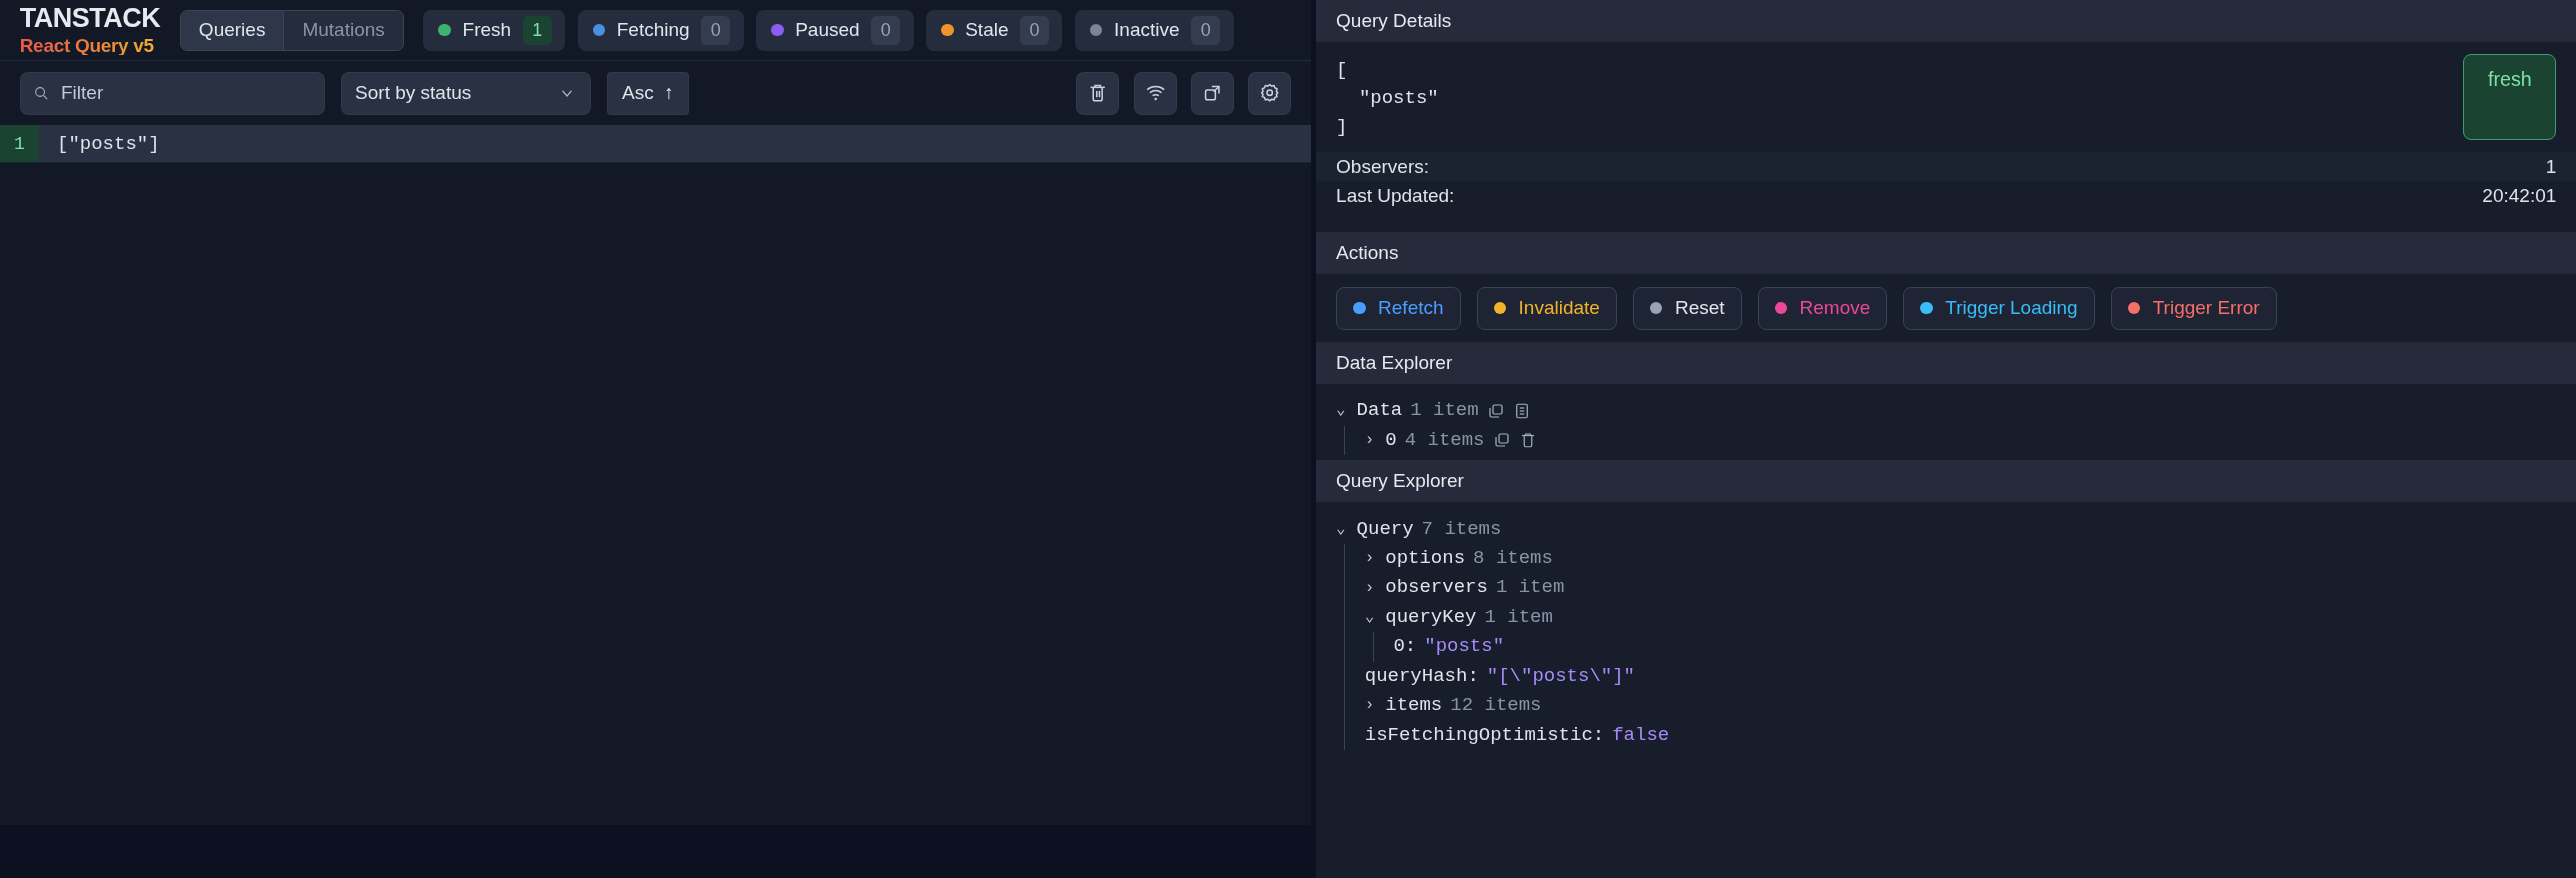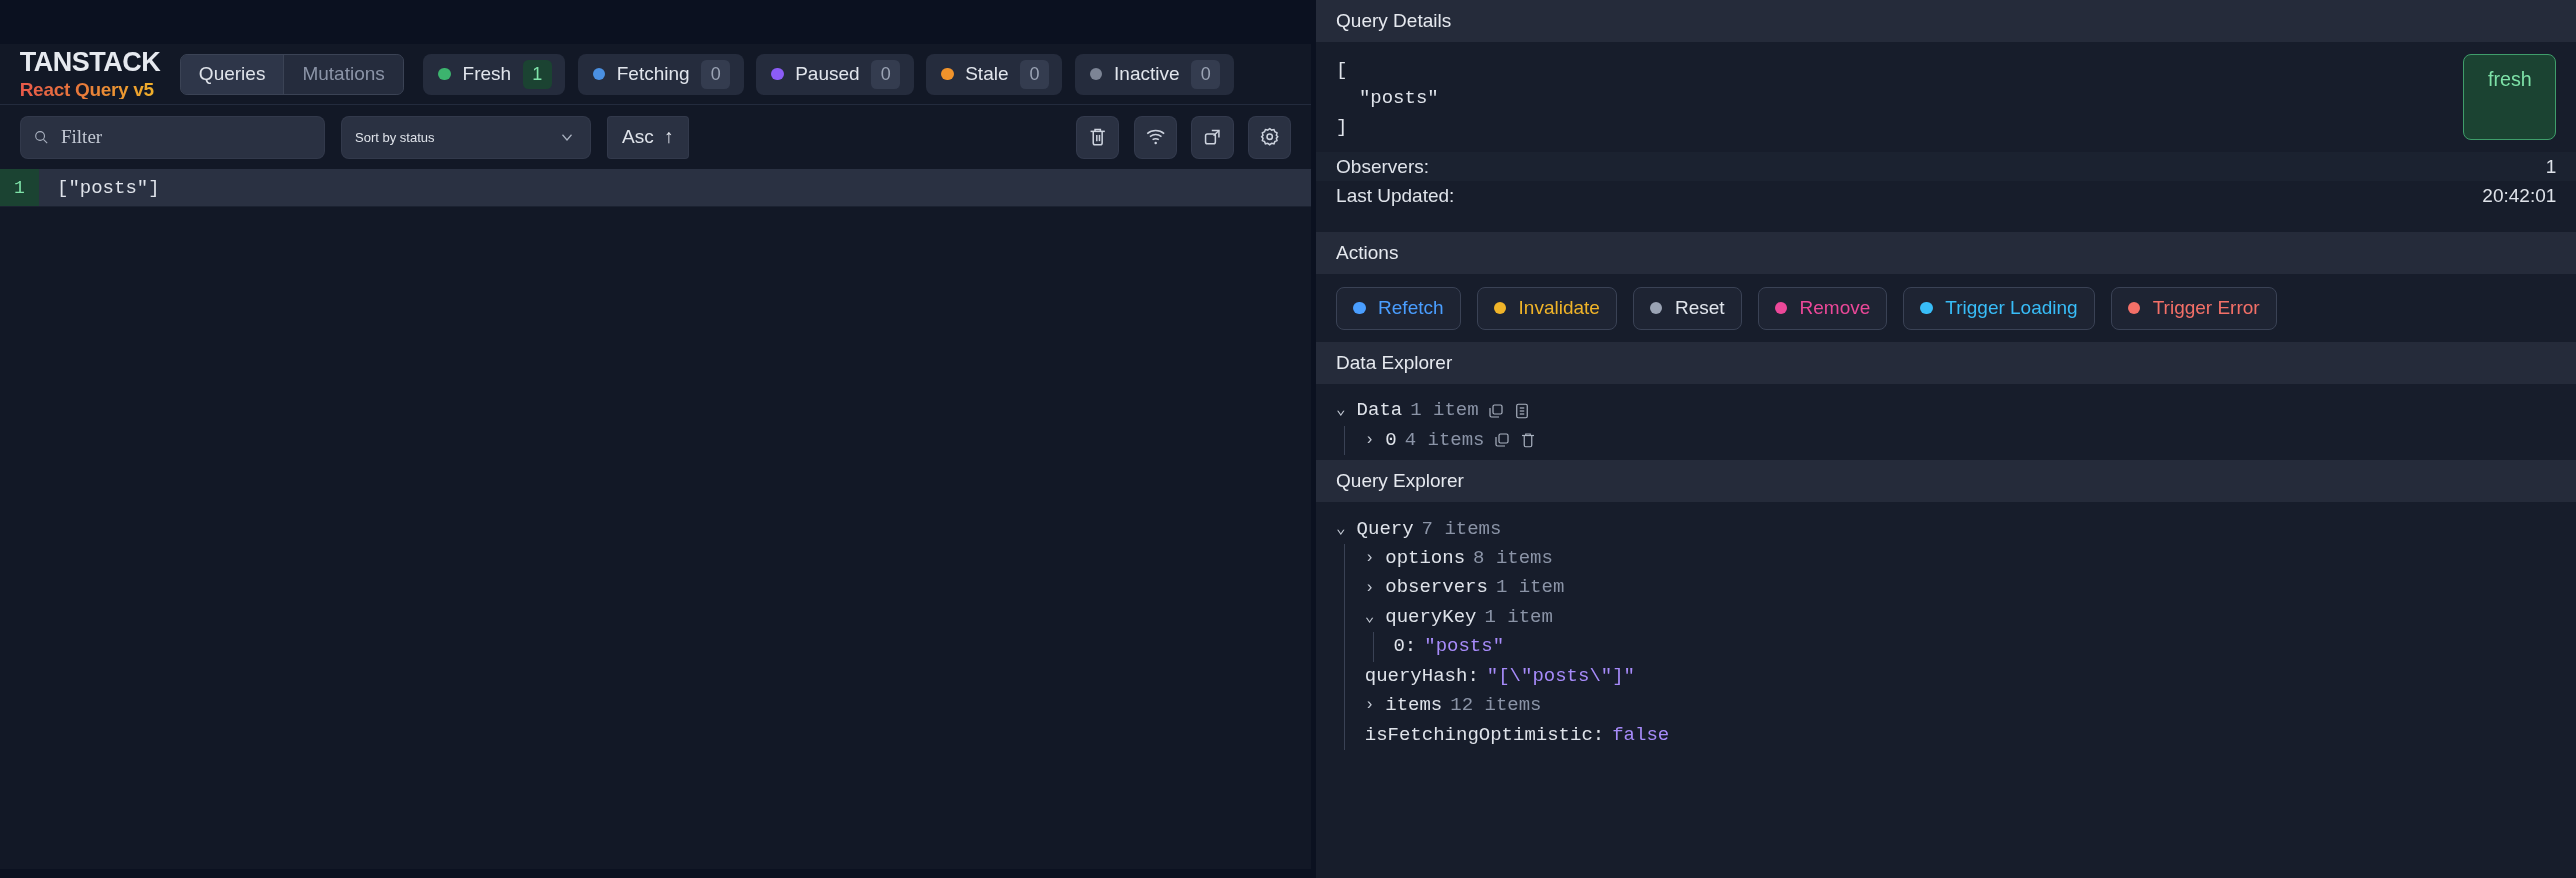--- a/index.html
+++ b/index.html
@@ -10,21 +10,20 @@
     overflow: hidden;
   }
   .app { display: flex; width: 2576px; height: 879px; }
 
   
   .left {
     width: 1311px; height: 825px;
     background: #121826;
     display: flex; flex-direction: column;
     position: relative;
-    margin-top: 44px;
   }
   .topbar {
     height: 61px; flex: 0 0 61px;
     display: flex; align-items: center;
     padding: 0 0 0 19.7px;
     gap: 19.7px;
     background: #121826;
     border-bottom: 0.9px solid #232b3d;
   }
   .brand { display: flex; flex-direction: column; justify-content: center; line-height: 1; }
@@ -69,28 +68,28 @@
     display: flex; align-items: center; gap: 16px;
     padding: 0 19.7px; background: #121826;
   }
   .filter-box {
     display: flex; align-items: center; gap: 11.6px;
     width: 305px; height: 43px; background: #2a3142;
     border: 0.9px solid #39415480; border-radius: 8px; padding: 0 12.5px;
   }
   .filter-input {
     background: transparent; border: none; outline: none;
-    color: #fdba74; font-size: 19px; font-family: Liberation Serif, serif; width: 100%;
+    color: #fdba74; font-size: 19px; font-family: Liberation Sans, sans-serif; width: 100%;
   }
   .filter-input::placeholder { color: #c3c9d4; }
   .select-box {
     display: flex; align-items: center; justify-content: space-between;
     width: 250px; height: 43px; background: #2a3142;
     border: 0.9px solid #39415480; border-radius: 8px; padding: 0 13.4px;
-    color: #dfe3ea; font-size: 13px; cursor: pointer;
+    color: #dfe3ea; font-size: 19px; cursor: pointer;
   }
   .sortdir {
     display: flex; align-items: center; gap: 10.7px;
     height: 43px; background: #2a3142; border: 0.9px solid #39415480;
     border-radius: 4px; padding: 0 14.3px; color: #dfe3ea;
     font-size: 19px; cursor: pointer;
   }
   .icon-group { margin-left: auto; display: flex; gap: 14.3px; }
   .icon-btn {
     width: 43px; height: 43px; background: #2a3142;

